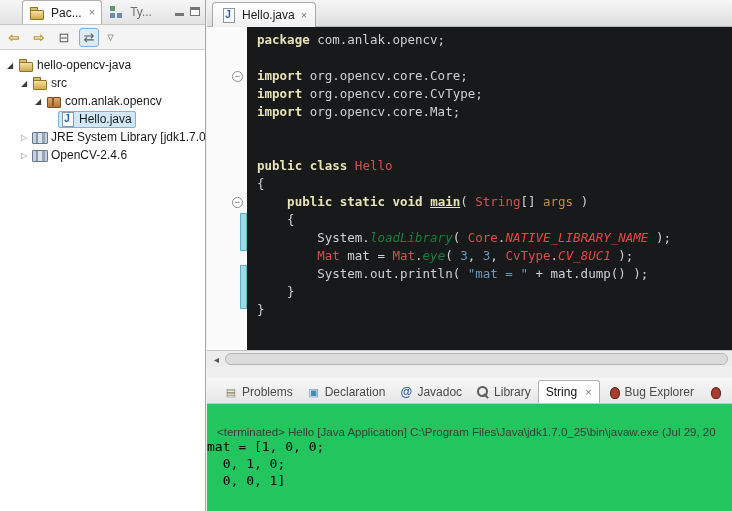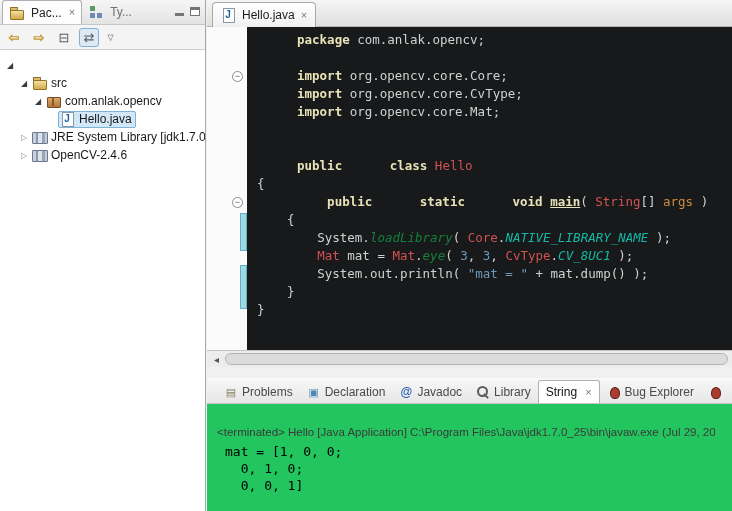--- a/index.html
+++ b/index.html
@@ -3,21 +3,21 @@
 <meta charset="utf-8">
 <style>
   * { box-sizing: border-box; }
   html,body { margin:0; padding:0; width:732px; height:511px; overflow:hidden; }
   body { position:relative; background:#f0f0f0; font-family:"Liberation Sans",sans-serif; }
 
   
   .left-panel { position:absolute; left:0; top:0; width:206px; height:511px; background:#ffffff; border-right:1px solid #a8a8a8; }
   .lp-tabbar { position:relative; height:25px; background:linear-gradient(#f6f6f6,#e3e3e3); border-bottom:1px solid #c6c6c6; display:flex; align-items:flex-end; padding-left:2px; }
   .ptab { height:24px; display:flex; align-items:center; padding:0 6px; font-size:12px; color:#707070; gap:3px; white-space:nowrap; }
-  .ptab.active { background:#fdfdfd; border:1px solid #b0b0b0; border-bottom:none; border-radius:3px 3px 0 0; color:#222; }
+  .ptab.active { background:#fdfdfd; border:1px solid #b0b0b0; border-bottom:none; border-radius:3px 3px 0 0; color:#222;margin-left:20px; }
   .tab-close { margin-left:4px; color:#777; font-size:11px; line-height:11px; cursor:default; }
   .winbtns { position:absolute; right:5px; top:7px; display:flex; gap:6px; align-items:center; }
   .minbtn { width:9px; height:3px; background:#757575; margin-top:6px; }
   .maxbtn { width:10px; height:9px; border:1px solid #757575; border-top:3px solid #757575; background:#fff; }
 
   .lp-toolbar { height:25px; background:#f4f4f4; border-bottom:1px solid #cfcfcf; display:flex; align-items:center; gap:5px; padding:0 4px; }
   .tb-btn { width:20px; height:19px; display:flex; align-items:center; justify-content:center; font-size:13px; color:#5a5a5a; border:1px solid transparent; border-radius:3px; }
   .tb-btn.gold { color:#c09828; font-weight:bold; }
   .tb-btn.pressed { background:#dceaf6; border-color:#86aed2; }
   .tb-btn.menu { font-size:8px; width:13px; }
@@ -49,26 +49,26 @@
   .editor-body { position:absolute; left:207px; top:27px; right:0; height:323px; background:#17191a; display:flex; overflow:hidden; }
   .gutter { width:40px; flex:none; background:#fbfbfb; padding-top:4px; }
   .gutter-line { height:18px; display:flex; justify-content:flex-end; align-items:center; padding-right:4px; }
   .fold-marker { width:11px; height:11px; border:1px solid #8a8a8a; border-radius:50%; background:#fff; color:#555; font-size:9px; line-height:9px; text-align:center; display:inline-block; }
   .code { flex:1; padding:4px 0 0 10px; font-family:"DejaVu Sans Mono","Liberation Mono",monospace; font-size:12.5px; line-height:18px; white-space:pre; overflow:hidden; }
   .code-line { height:18px; }
   .range-bar { position:absolute; left:33px; width:7px; background:#9fd9e4; border:1px solid #5fb3c4; }
   .range-bar.bar1 { top:186px; height:38px; }
   .range-bar.bar2 { top:238px; height:44px; }
 
-  .tok-k { color:#e8e2b7; font-weight:bold;margin-left:40px; }
+  .tok-k { color:#e8e2b7; font-weight:bold; }
   .tok-f { color:#e8e2b7; font-weight:bold;text-decoration:underline; }
   .tok-t { color:#d25252; }
   .tok-s { color:#6c99bb; }
   .tok-n { color:#6c99bb; }
-  .tok-c { color:#14b8a6; font-style:italic; }
+  .tok-c { color:#ef4444; font-style:italic; }
   .tok-p { color:#cc8c3c; }
   .tok-m { color:#15803d; font-style:italic; }
   .tok-d { color:#cfd2d1; }
 
   .hscroll { position:absolute; left:207px; top:350px; right:0; height:17px; background:#ececec; border-top:1px solid #c4c4c4; }
   .hs-arrow { position:absolute; left:2px; top:1px; width:15px; height:15px; text-align:center; font-size:10px; line-height:15px; color:#555; }
   .hs-thumb { position:absolute; left:18px; right:4px; top:2px; height:12px; background:#dcdcdc; border:1px solid #b6b6b6; border-radius:6px; }
 
   
   .bottom-tabbar { position:absolute; left:207px; top:378px; right:0; height:26px; background:linear-gradient(#f8f8f8,#e6e6e6); border-bottom:1px solid #c6c6c6; display:flex; align-items:flex-end; padding-left:10px; overflow:hidden; }
@@ -77,21 +77,21 @@
   .bt-icon { width:14px; height:14px; position:relative; display:inline-block; flex:none; font-size:11px; line-height:14px; text-align:center; }
   .bt-icon.problems::before { content:'▤'; color:#8a8560; }
   .bt-icon.javadoc::before { content:'@'; color:#2a5db0; font-weight:bold; font-size:12px; }
   .bt-icon.declaration::before { content:'▣'; color:#4a8ab5; }
   .bt-icon.search::before { content:''; position:absolute; width:7px; height:7px; border:2px solid #5a5a5a; border-radius:50%; top:1px; left:1px; }
   .bt-icon.search::after { content:''; position:absolute; width:6px; height:2px; background:#5a5a5a; transform:rotate(45deg); top:10px; left:7px; }
   .bt-icon.bug::before { content:''; position:absolute; width:8px; height:10px; background:#a83c2e; border-radius:50% 50% 45% 45%; top:2px; left:3px; border:1px solid #5e1f16; }
 
   .console { position:absolute; left:207px; top:404px; right:0; bottom:0; background:#22c55e; overflow:hidden; }
   .console-title { padding:22px 4px 0 10px; font-size:11.5px; color:#3a3a3a; white-space:nowrap; overflow:hidden; }
-  .console-output { margin-top:5px; padding-left:18px; font-family:"DejaVu Sans Mono","Liberation Mono",monospace; font-size:13px; line-height:17px; color:#000; white-space:pre; }
+  .console-output { padding-left:0; font-family:"DejaVu Sans Mono","Liberation Mono",monospace; font-size:13px; line-height:17px; color:#000; white-space:pre; }
 </style>
 </head>
 <body>
 
 <aside class="left-panel">
   <div class="lp-tabbar">
     <div class="ptab active">
         <span class="ti project"></span>
         <span class="vt-label">Pac...</span>
         <span class="tab-close">×</span>
@@ -108,20 +108,24 @@
   <div class="lp-toolbar">
       <span class="tb-btn gold">⇦</span>
       <span class="tb-btn gold">⇨</span>
       <span class="tb-btn ">⊟</span>
       <span class="tb-btn pressed">⇄</span>
       <span class="tb-btn menu">▽</span>
     </div>
   <div class="tree">
       <div class="tree-row" style="padding-left: 4px;">
         <span class="expander">◢</span>
+        <span class="selbox">
+          <span class="ti project"></span>
+          <span class="tree-label">hello-opencv-java</span>
+        </span>
       </div>
       <div class="tree-row" style="padding-left: 18px;">
         <span class="expander">◢</span>
         <span class="selbox">
           <span class="ti src-folder"></span>
           <span class="tree-label">src</span>
         </span>
       </div>
       <div class="tree-row" style="padding-left: 32px;">
         <span class="expander">◢</span>

